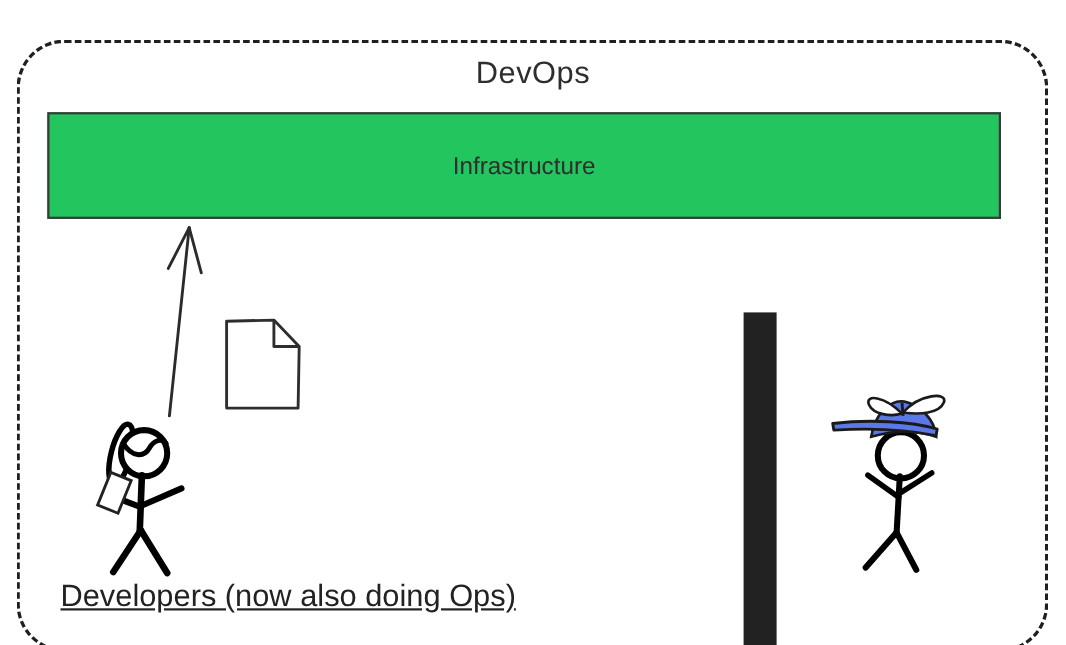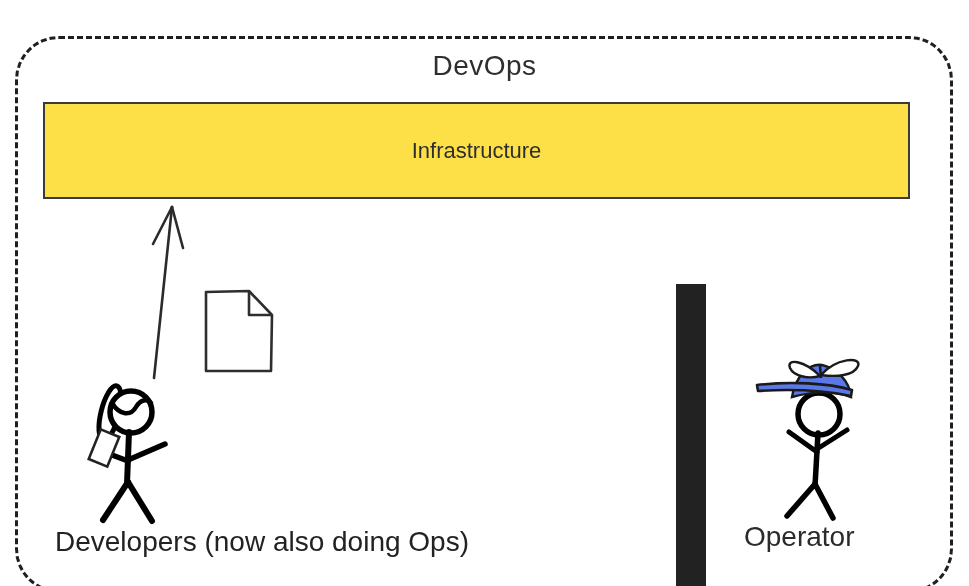--- a/index.html
+++ b/index.html
@@ -35,21 +35,21 @@
     color: #2e2e2e;
     letter-spacing: 0.5px;
   }
   .infra-box {
     position: absolute;
     left: 43px;
     top: 78px;
     width: 863px;
     height: 93px;
     border: 2px solid #3a3a3a;
-    background: #fde047;
+    background: #22c55e;
     display: flex;
     align-items: center;
     justify-content: center;
   }
   .infra-label {
     font-size: 22px;
     color: #2e2e2e;
   }
   .drawing-layer {
     position: absolute;
@@ -66,20 +66,21 @@
   .war-file-label {
     left: 196px;
     top: 356px;
     font-size: 27px;
   }
   .developers-label {
     left: 55px;
     top: 502px;
     font-size: 28px;
     color: #222222;
+    text-decoration: underline;
   }
   .operator-label {
     left: 744px;
     top: 497px;
     font-size: 28px;
   }
 </style>
 </head>
 <body>
 
@@ -129,15 +130,14 @@
       <path d="M 821 351 C 836 334 862 332 858 342 C 854 352 836 353 821 351 Z" fill="#ffffff" stroke="#1a1a1a" stroke-width="2.4"></path>
       <line x1="818" y1="409" x2="815" y2="462" stroke="#000000" stroke-width="5.5" stroke-linecap="round"></line>
       <line x1="817" y1="428" x2="789" y2="408" stroke="#000000" stroke-width="5" stroke-linecap="round"></line>
       <line x1="817" y1="425" x2="847" y2="406" stroke="#000000" stroke-width="5" stroke-linecap="round"></line>
       <line x1="815" y1="460" x2="787" y2="492" stroke="#000000" stroke-width="5.5" stroke-linecap="round"></line>
       <line x1="815" y1="460" x2="833" y2="494" stroke="#000000" stroke-width="5.5" stroke-linecap="round"></line>
     </g>
   </svg>
 
   <div class="label developers-label">Developers (now also doing Ops)</div>
-  <div class="label operator-label">Operator</div>
 
 </div>
 
 </body></html>

